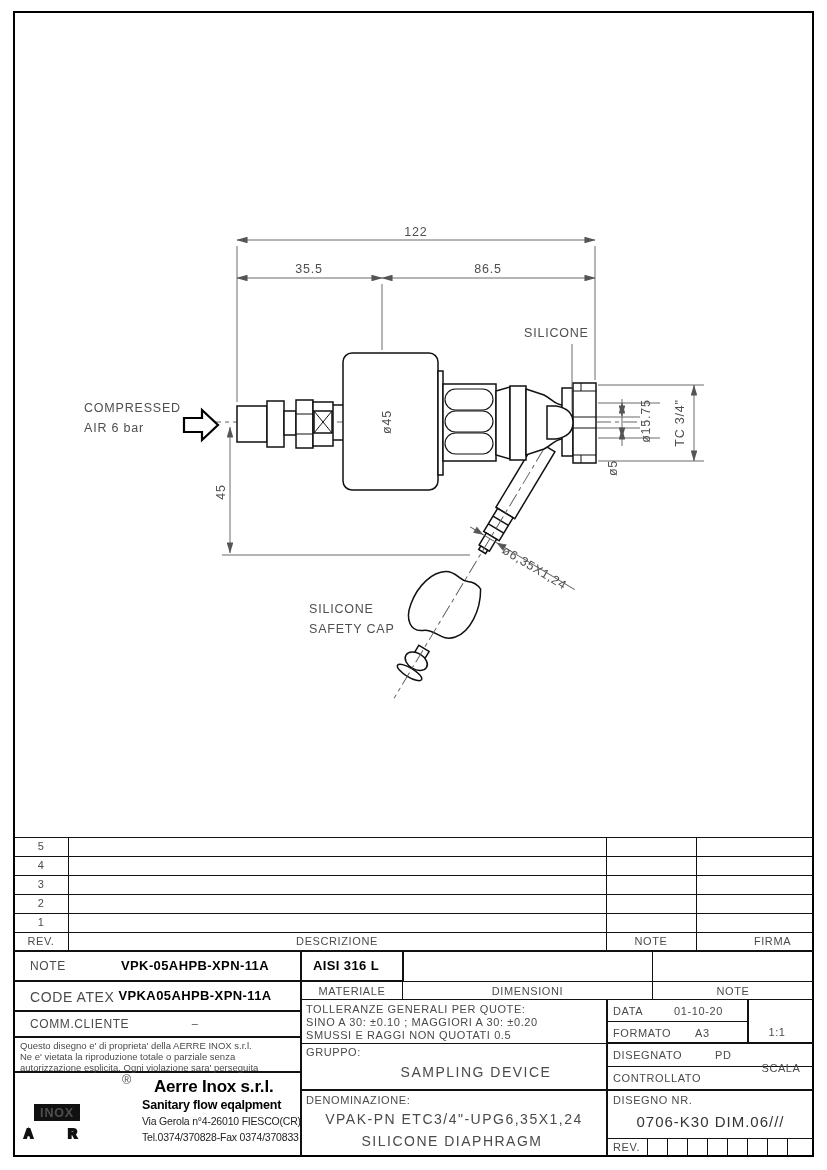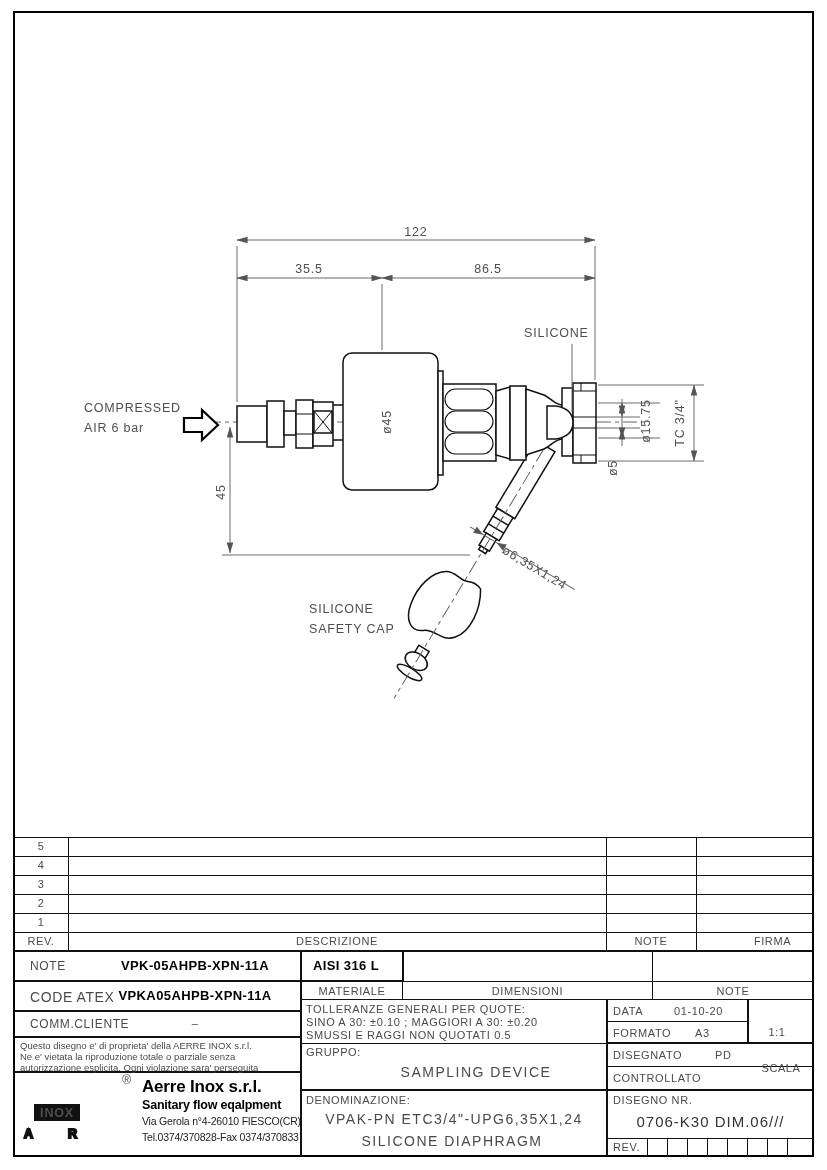--- a/index.html
+++ b/index.html
@@ -8,21 +8,21 @@
   .frame{position:absolute;left:13px;top:11px;width:797px;height:1142px;border:2px solid #000;}
   .hl,.vl{position:absolute;background:#111;}
   .t{position:absolute;white-space:nowrap;font-size:11px;color:#4a4a4a;letter-spacing:.6px;}
   .c{text-align:center;}
   .b{font-weight:bold;color:#000;font-size:13px;letter-spacing:.4px;}
   .big{font-size:14px;letter-spacing:1.5px;}
   .sm{font-size:9.5px;letter-spacing:0;}
   .nr{font-size:15px;letter-spacing:1px;color:#333;}
   svg{position:absolute;left:0;top:0;}
   svg text{font-family:"Liberation Sans",sans-serif;fill:#4f4f4f;font-size:12.5px;letter-spacing:.8px;}
-  .co-name{font-weight:bold;color:#000;font-size:17px;letter-spacing:-.2px;}
+  .co-name{font-weight:bold;color:#000;font-size:17px;letter-spacing:-.2px;margin-left:12px;}
   .co-tag{font-weight:bold;color:#000;font-size:12.5px;letter-spacing:-.2px;}
   .co-sm{font-size:10.5px;color:#222;letter-spacing:-.2px;}
 </style>
 </head>
 <body>
 
 <div class="page">
   <div class="frame"></div>
 
   <svg width="827" height="840" viewBox="0 0 827 840">

